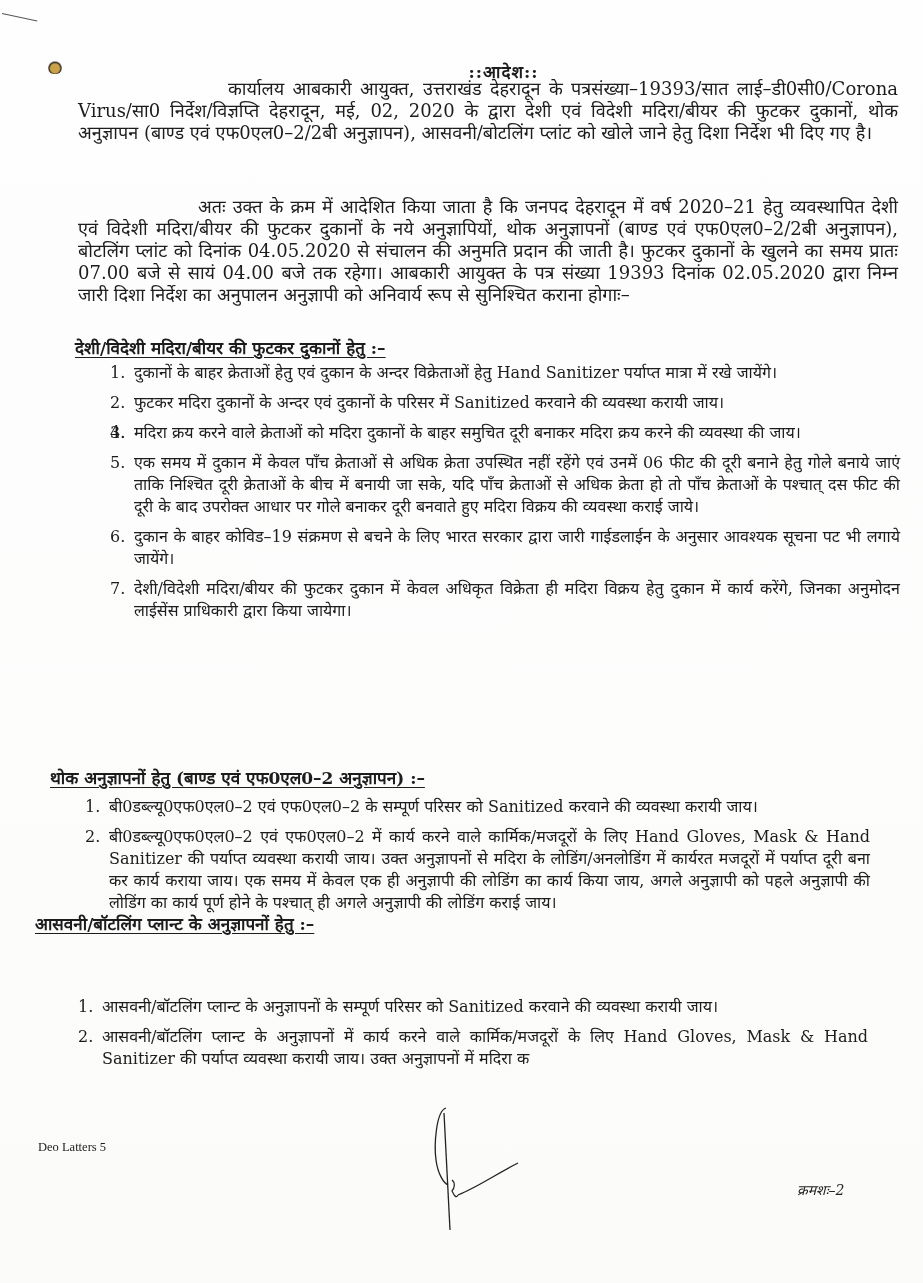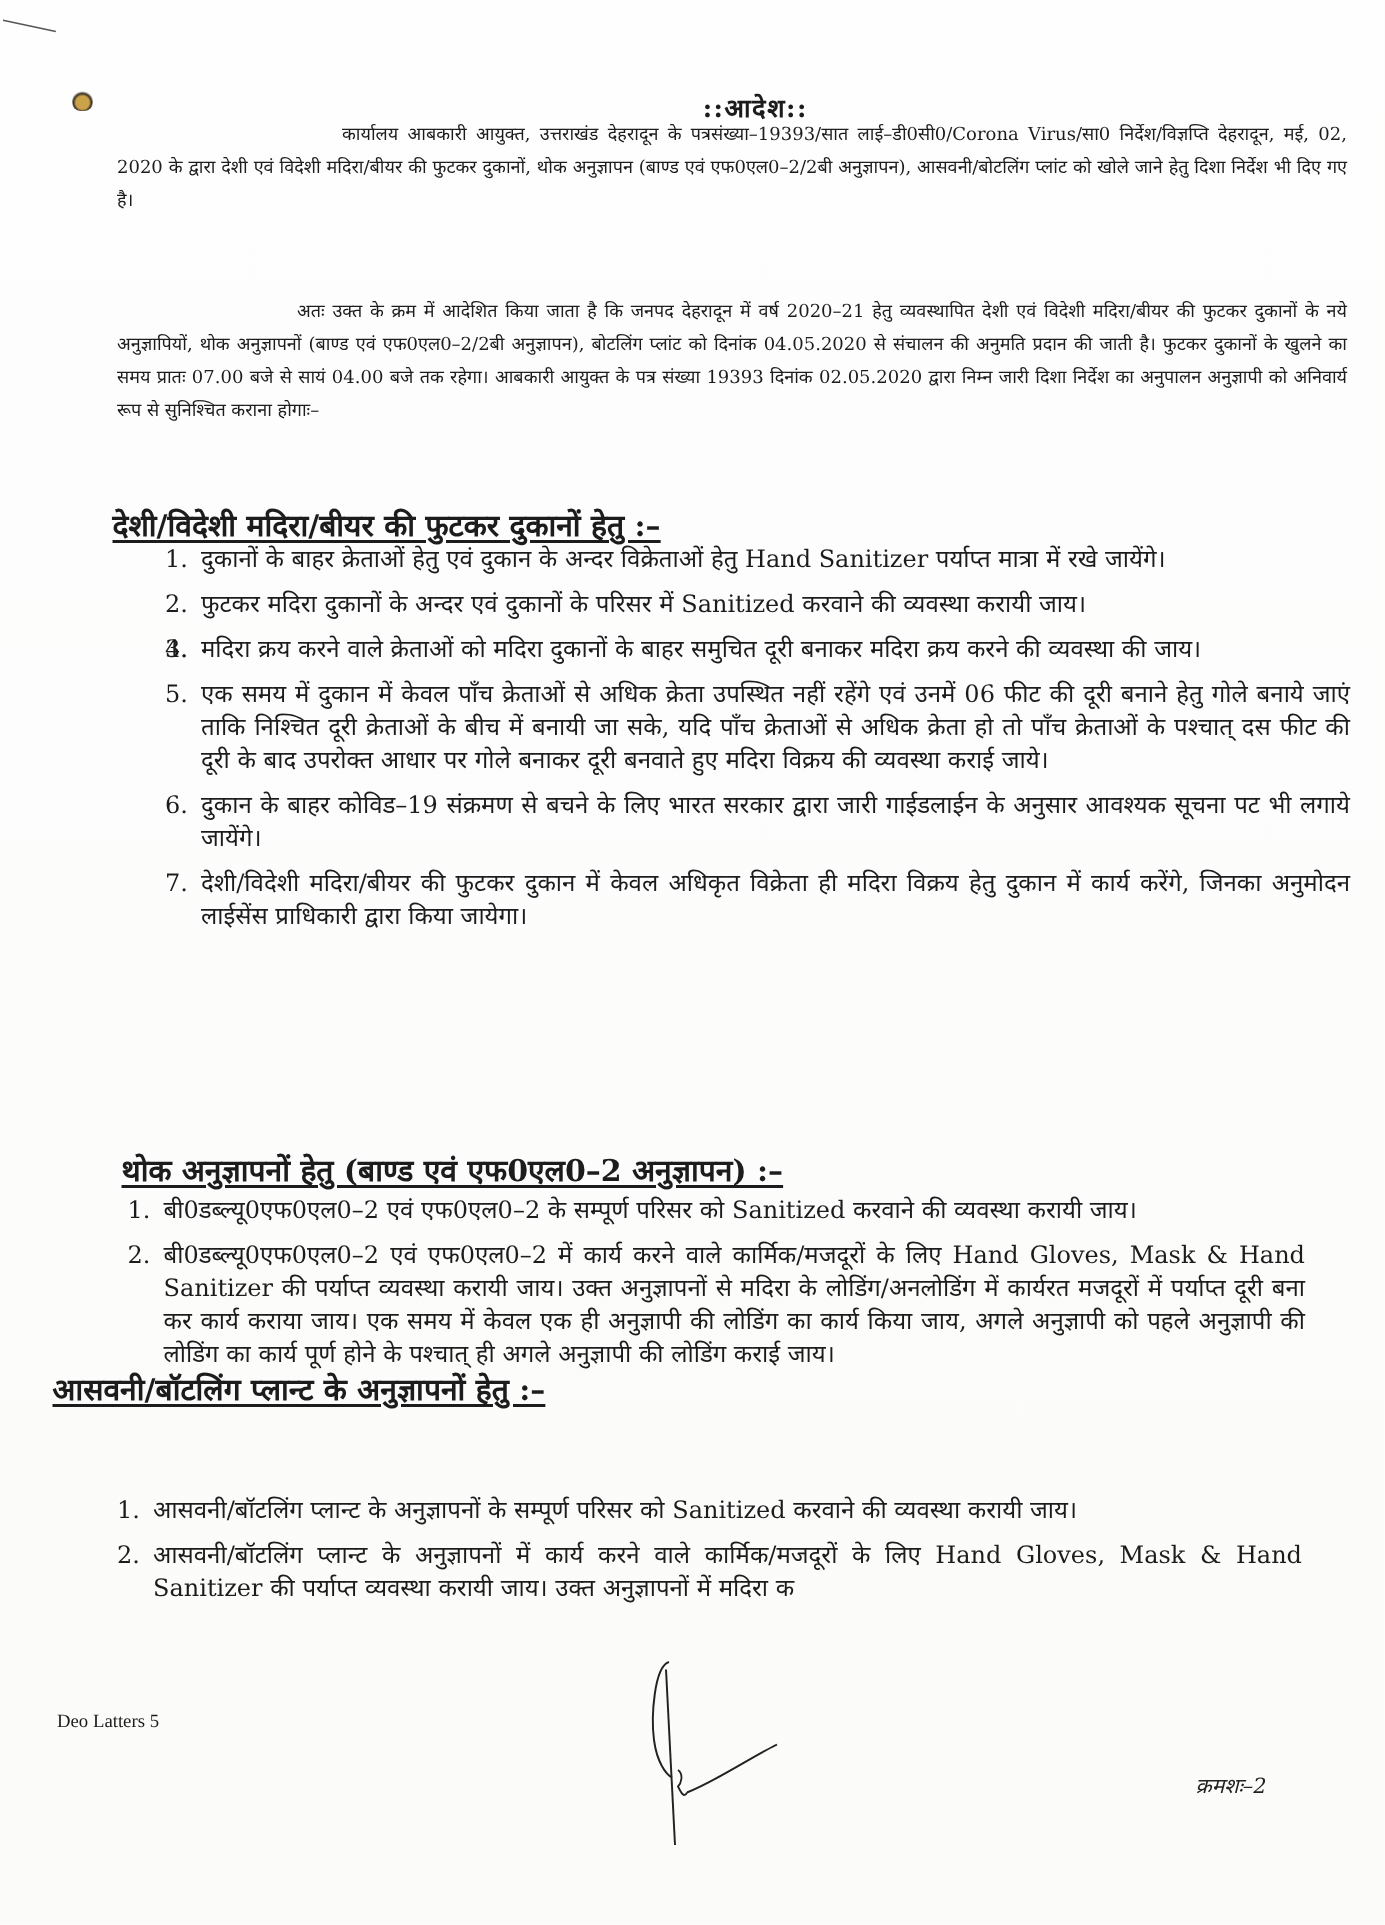--- a/index.html
+++ b/index.html
@@ -7,24 +7,24 @@
     width: 923px; height: 1283px; overflow: hidden;
     background: #fdfdfc;
     font-family: "DejaVu Serif", "Liberation Serif", serif;
     color: #1c1c1c;
     position: relative;
   }
   .page { position: absolute; inset: 0; background: linear-gradient(180deg,#fefefe 0%,#fbfbfa 100%); }
   .speck { position: absolute; left: 48px; top: 60px; width: 14px; height: 14px; border-radius: 50% 50% 40% 40%; background: radial-gradient(circle at 50% 60%, #c9a24a 0 40%, #3a3126 55%, transparent 70%); }
   .stray-line { position: absolute; left: 2px; top: 13px; width: 36px; height: 1px; background: #555; transform: rotate(12deg); transform-origin: left; }
   .title { position: absolute; top: 60px; left: 0; width: 100%; text-align: center; font-size: 17px; font-weight: bold; letter-spacing: 1px; padding-left: 42px; }
-  .block { position: absolute; left: 78px; width: 820px; font-size: 12px; line-height: 22px; text-align: justify; }
+  .block { position: absolute; left: 78px; width: 820px; font-size: 18px; line-height: 22px; text-align: justify; }
   .indent-first { text-indent: 150px; }
   .indent-mid { text-indent: 120px; }
-  .heading { position: absolute; font-size: 20px; font-weight: bold; text-decoration: underline; text-underline-offset: 3px; }
+  .heading { position: absolute; font-size: 17px; font-weight: bold; text-decoration: underline; text-underline-offset: 3px; }
   .list { position: absolute; margin: 0; padding: 0; list-style: none; font-size: 16px; line-height: 22px; }
   .list li { position: relative; padding-left: 24px; margin-bottom: 8px; text-align: justify; }
   .list li .num { position: absolute; left: 0; top: 0; }
   .footer-left { position: absolute; left: 38px; top: 1140px; font-size: 12.5px; font-family: Liberation Serif, serif; }
   .signature { position: absolute; left: 418px; top: 1105px; width: 130px; height: 130px; }
   .page-marker { position: absolute; left: 797px; top: 1180px; font-size: 14px; font-style: italic; color: #222; }
 </style>
 </head>
 <body>
 
@@ -42,21 +42,21 @@
   <ul class="list" style="left:110px; top:362px; width:790px;">
     <li><span class="num">1.</span><span>दुकानों के बाहर क्रेताओं हेतु एवं दुकान के अन्दर विक्रेताओं हेतु Hand Sanitizer पर्याप्त मात्रा में रखे जायेंगे।</span></li>
     <li><span class="num">2.</span><span>फुटकर मदिरा दुकानों के अन्दर एवं दुकानों के परिसर में Sanitized करवाने की व्यवस्था करायी जाय।</span></li>
     <li><span class="num">3.</span></li>
     <li><span class="num">4.</span><span>मदिरा क्रय करने वाले क्रेताओं को मदिरा दुकानों के बाहर समुचित दूरी बनाकर मदिरा क्रय करने की व्यवस्था की जाय।</span></li>
     <li><span class="num">5.</span><span>एक समय में दुकान में केवल पाँच क्रेताओं से अधिक क्रेता उपस्थित नहीं रहेंगे एवं उनमें 06 फीट की दूरी बनाने हेतु गोले बनाये जाएं ताकि निश्चित दूरी क्रेताओं के बीच में बनायी जा सके, यदि पाँच क्रेताओं से अधिक क्रेता हो तो पाँच क्रेताओं के पश्चात् दस फीट की दूरी के बाद उपरोक्त आधार पर गोले बनाकर दूरी बनवाते हुए मदिरा विक्रय की व्यवस्था कराई जाये।</span></li>
     <li><span class="num">6.</span><span>दुकान के बाहर कोविड–19 संक्रमण से बचने के लिए भारत सरकार द्वारा जारी गाईडलाईन के अनुसार आवश्यक सूचना पट भी लगाये जायेंगे।</span></li>
     <li><span class="num">7.</span><span>देशी/विदेशी मदिरा/बीयर की फुटकर दुकान में केवल अधिकृत विक्रेता ही मदिरा विक्रय हेतु दुकान में कार्य करेंगे, जिनका अनुमोदन लाईसेंस प्राधिकारी द्वारा किया जायेगा।</span></li>
   </ul>
 
-  <div class="heading" style="left:50px; top:766px;margin-left:31px;">थोक अनुज्ञापनों हेतु (बाण्ड एवं एफ0एल0–2 अनुज्ञापन) :–</div>
+  <div class="heading" style="left:50px; top:766px;">थोक अनुज्ञापनों हेतु (बाण्ड एवं एफ0एल0–2 अनुज्ञापन) :–</div>
   <ul class="list" style="left:85px; top:796px; width:785px;">
     <li><span class="num">1.</span><span>बी0डब्ल्यू0एफ0एल0–2 एवं एफ0एल0–2 के सम्पूर्ण परिसर को Sanitized करवाने की व्यवस्था करायी जाय।</span></li>
     <li><span class="num">2.</span><span>बी0डब्ल्यू0एफ0एल0–2 एवं एफ0एल0–2 में कार्य करने वाले कार्मिक/मजदूरों के लिए Hand Gloves, Mask &amp; Hand Sanitizer की पर्याप्त व्यवस्था करायी जाय। उक्त अनुज्ञापनों से मदिरा के लोडिंग/अनलोडिंग में कार्यरत मजदूरों में पर्याप्त दूरी बना कर कार्य कराया जाय। एक समय में केवल एक ही अनुज्ञापी की लोडिंग का कार्य किया जाय, अगले अनुज्ञापी को पहले अनुज्ञापी की लोडिंग का कार्य पूर्ण होने के पश्चात् ही अगले अनुज्ञापी की लोडिंग कराई जाय।</span></li>
   </ul>
 
   <div class="heading" style="left:35px; top:912px;">आसवनी/बॉटलिंग प्लान्ट के अनुज्ञापनों हेतु :–</div>
   <ul class="list" style="left:78px; top:996px; width:790px;">
     <li><span class="num">1.</span><span>आसवनी/बॉटलिंग प्लान्ट के अनुज्ञापनों के सम्पूर्ण परिसर को Sanitized करवाने की व्यवस्था करायी जाय।</span></li>
     <li><span class="num">2.</span><span>आसवनी/बॉटलिंग प्लान्ट के अनुज्ञापनों में कार्य करने वाले कार्मिक/मजदूरों के लिए Hand Gloves, Mask &amp; Hand Sanitizer की पर्याप्त व्यवस्था करायी जाय। उक्त अनुज्ञापनों में मदिरा क</span></li>
   </ul>

